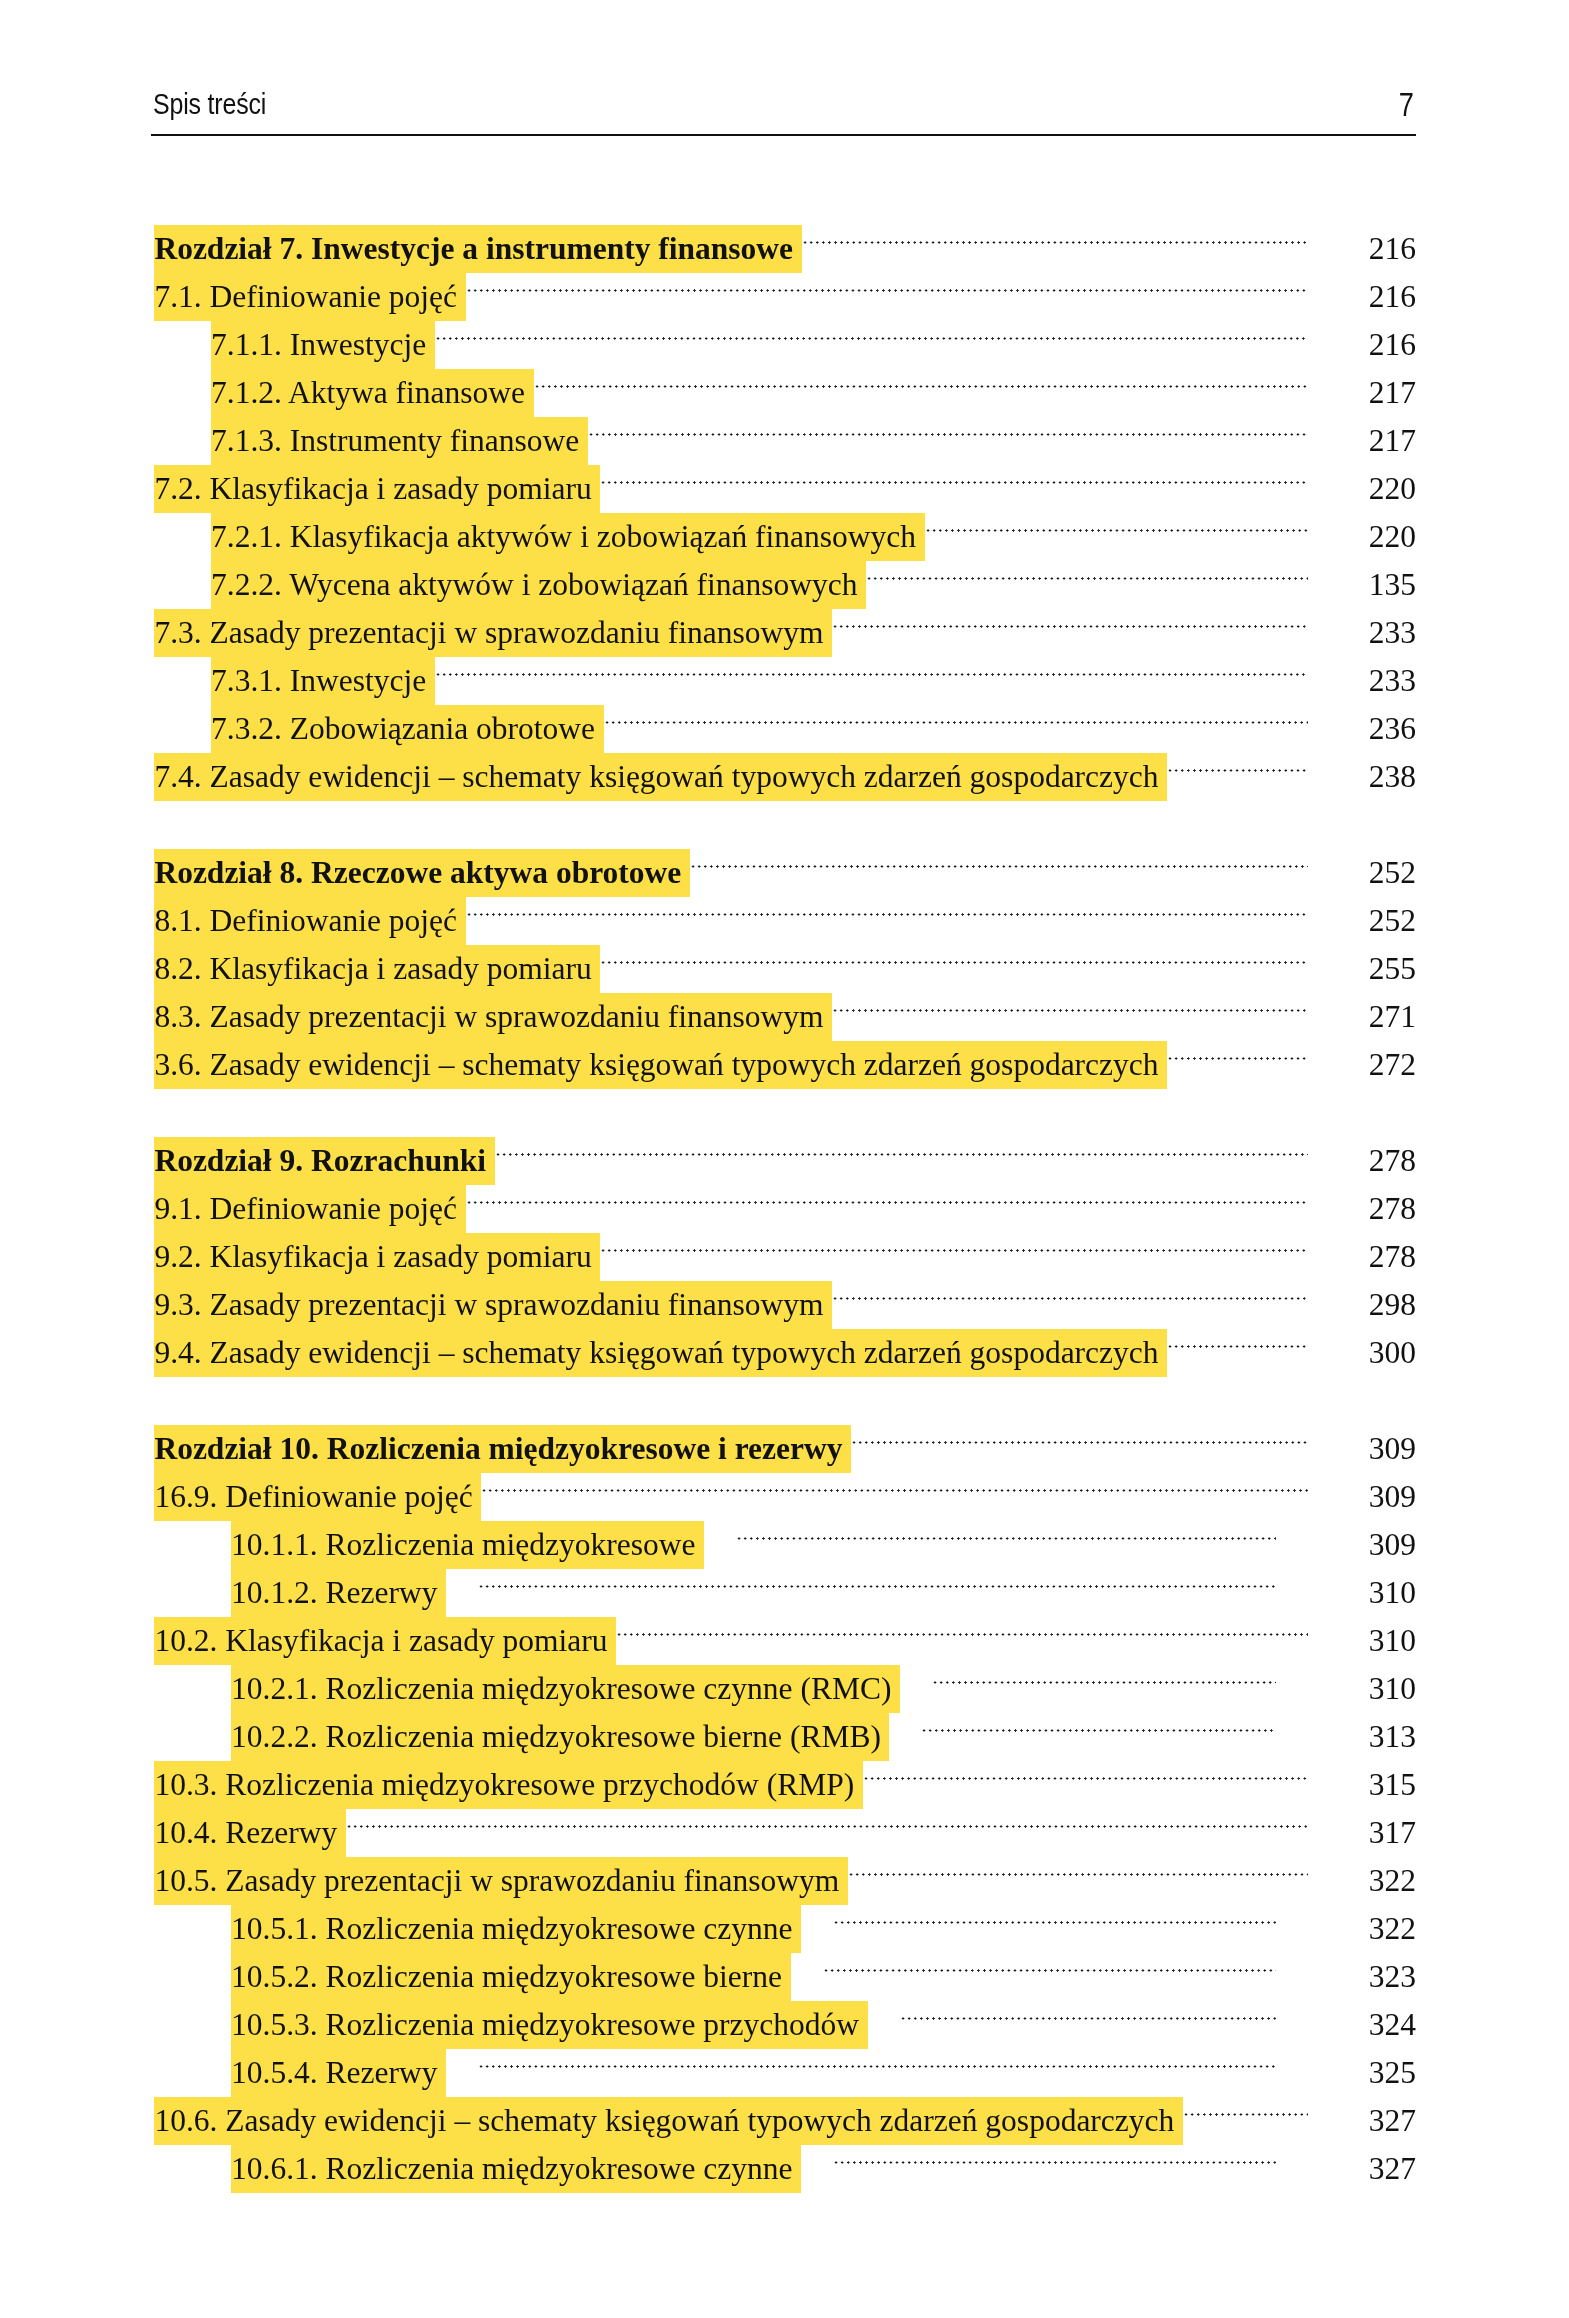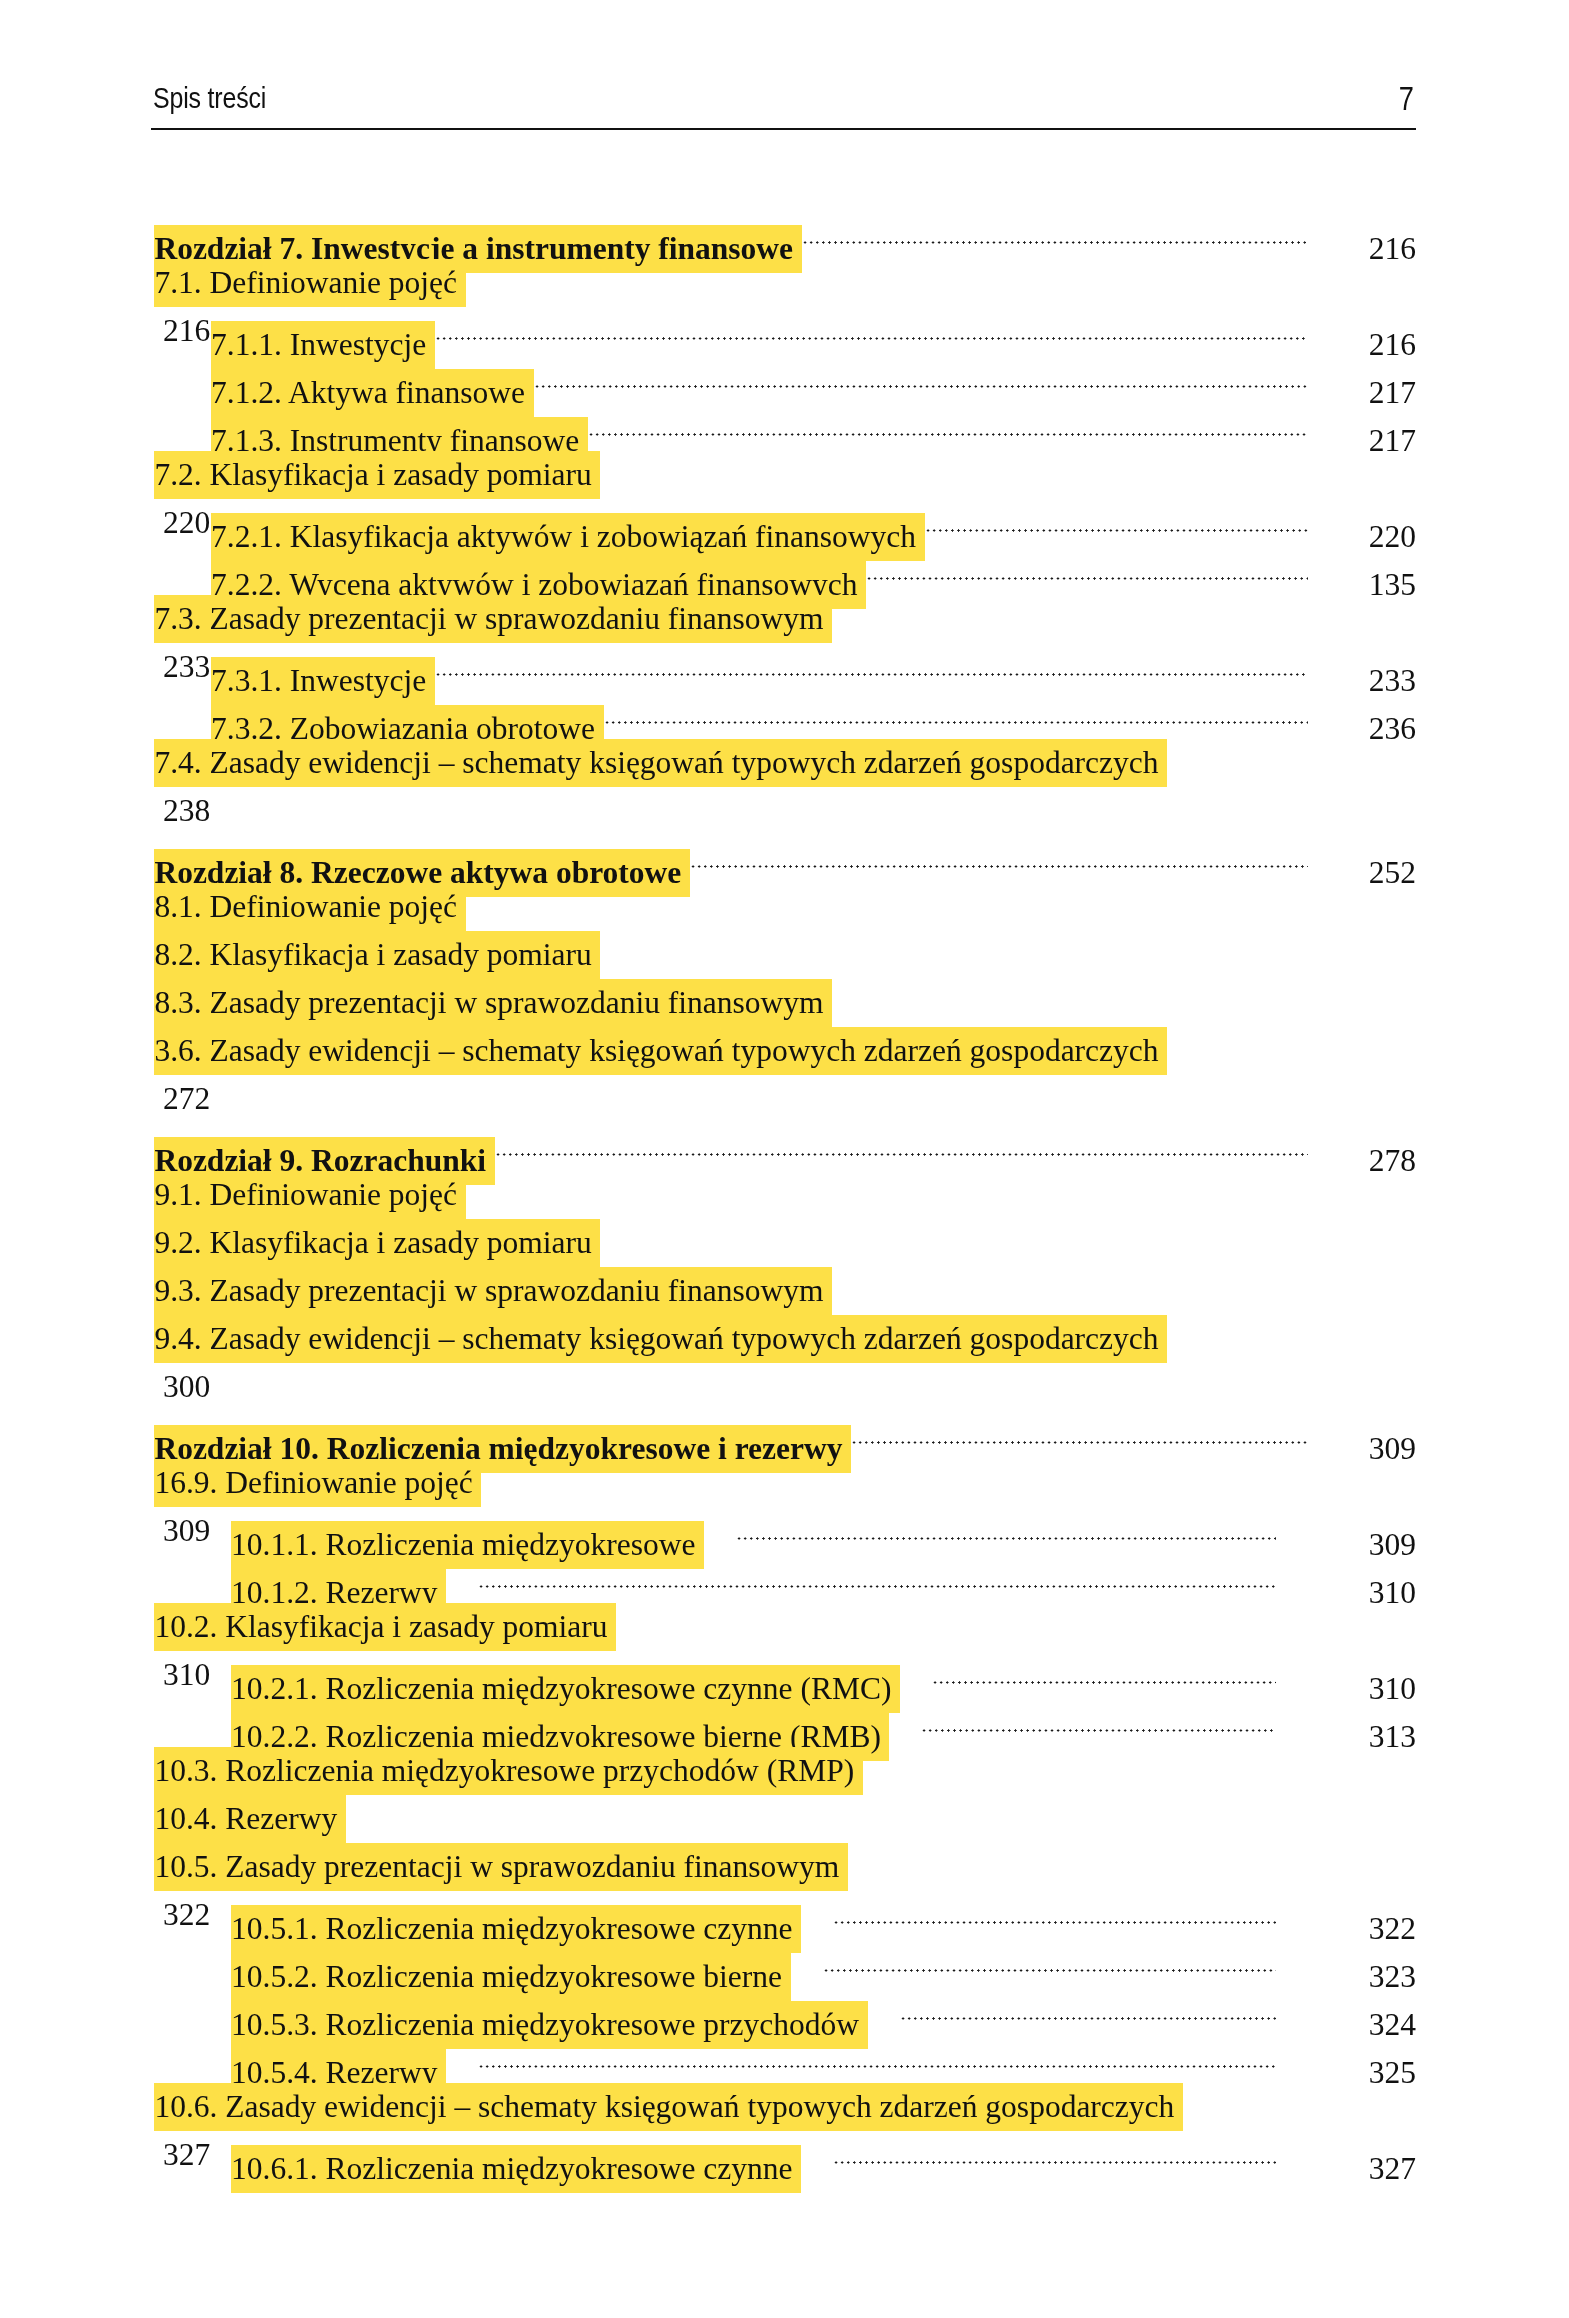--- a/index.html
+++ b/index.html
@@ -10,21 +10,21 @@
   body {
     width: 1570px;
     height: 2319px;
     position: relative;
     overflow: hidden;
     color: #111111;
   }
   .page-header {
     position: absolute;
     left: 151px;
-    top: 72px;
+    top: 78px;
     width: 1265px;
     height: 56px;
     border-bottom: 2.6px solid #111111;
     font-family: "Liberation Sans", sans-serif;
   }
   .running-title {
     position: absolute;
     left: 1.7px;
     top: 10.2px;
     font-size: 29px;
@@ -80,21 +80,21 @@
     background-image: radial-gradient(circle, #1a1a1a 1.1px, transparent 1.4px);
     background-size: 6.1px 3.4px;
     background-repeat: repeat-x;
   }
   .toc-row .page {
     flex: 0 0 100px;
     text-align: right;
     padding-left: 8.5px;
   }
   .lvl-0 .label { font-weight: bold; }
-  .lvl-1 { padding-left: 3.4px; flex-direction: column; }
+  .lvl-1 { padding-left: 3.4px; }
   .lvl-2 { padding-left: 60px; }
   .lvl-1.wide { padding-left: 3.4px; }
   .lvl-2.wide { padding-left: 80px; gap: 32px; }
   .lvl-0 { padding-left: 3.4px; }
   .fleck {
     position: absolute;
     left: 1315px;
     top: 92px;
     width: 12px;
     height: 8.5px;

